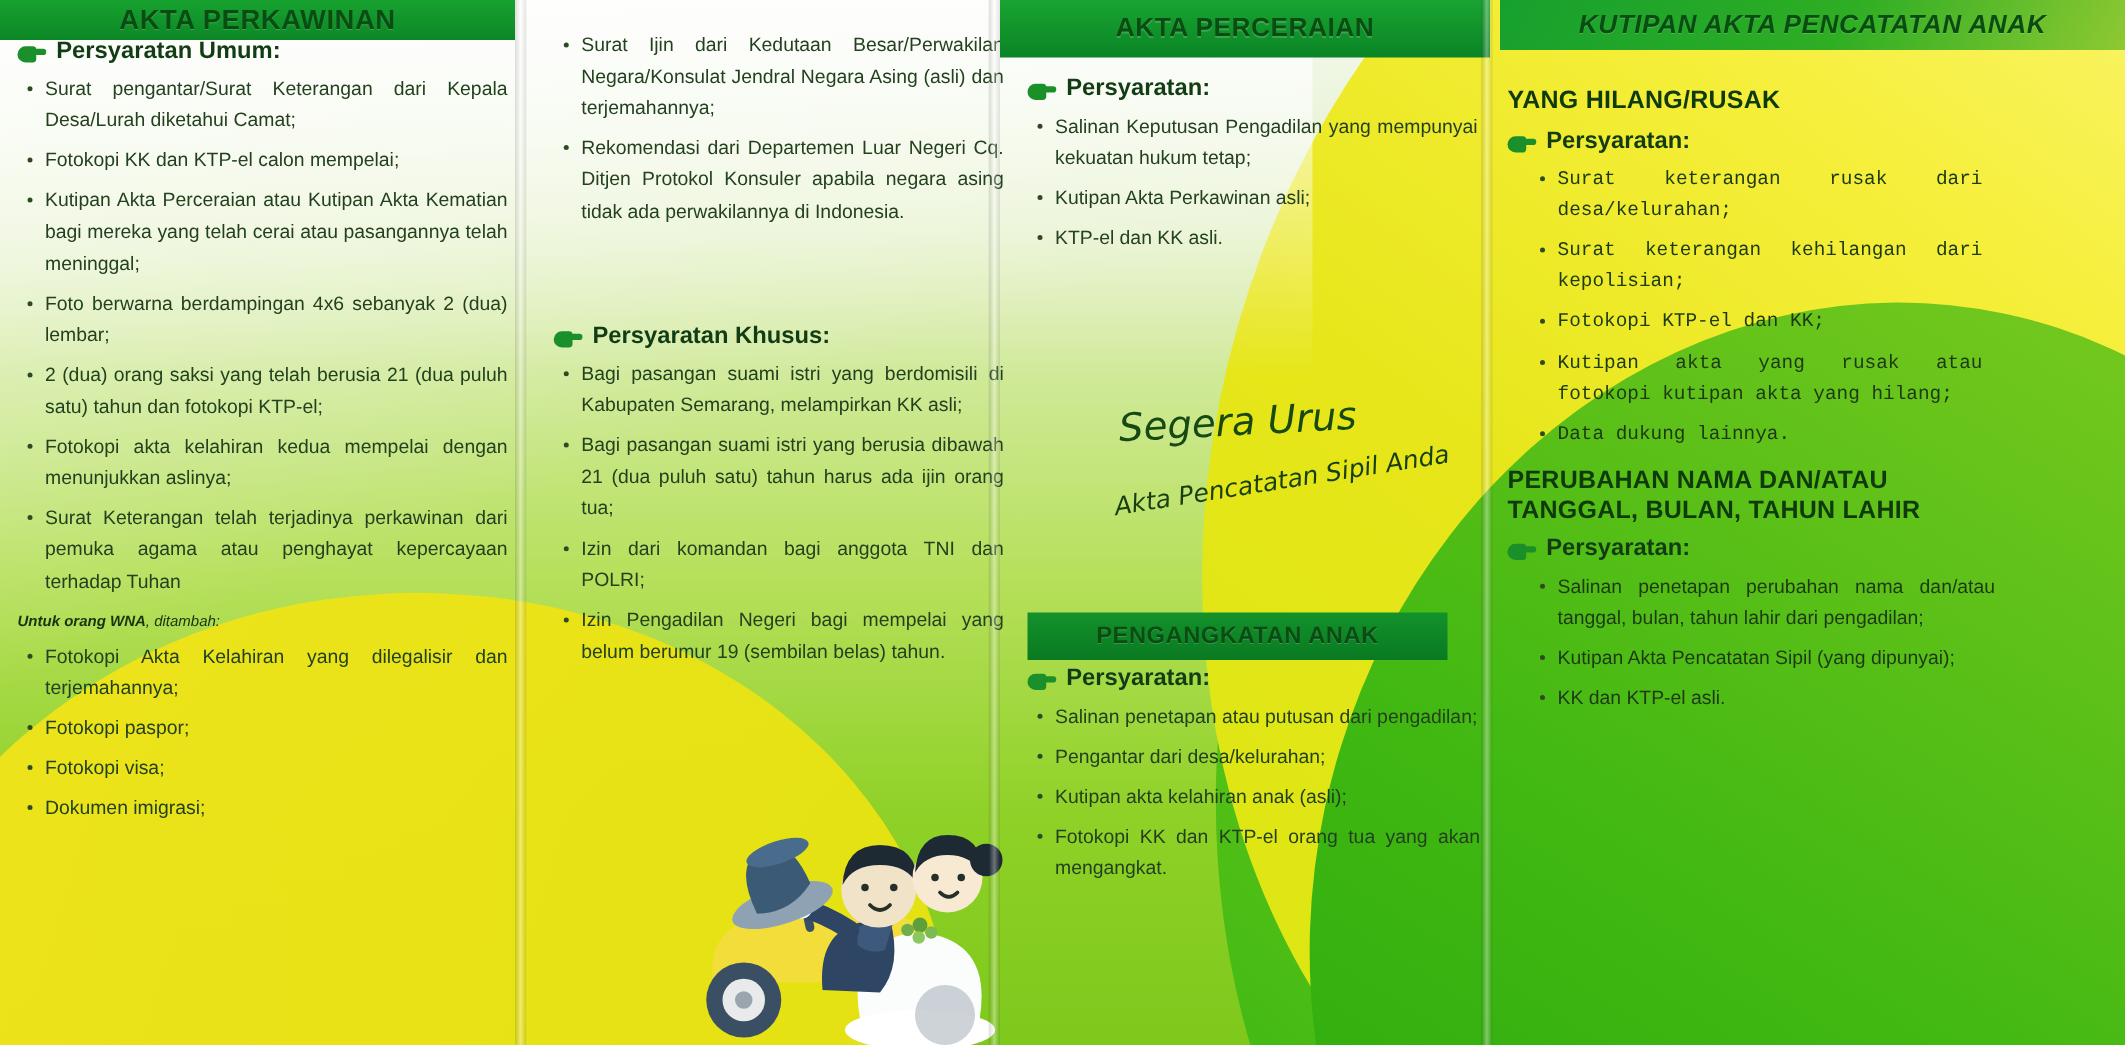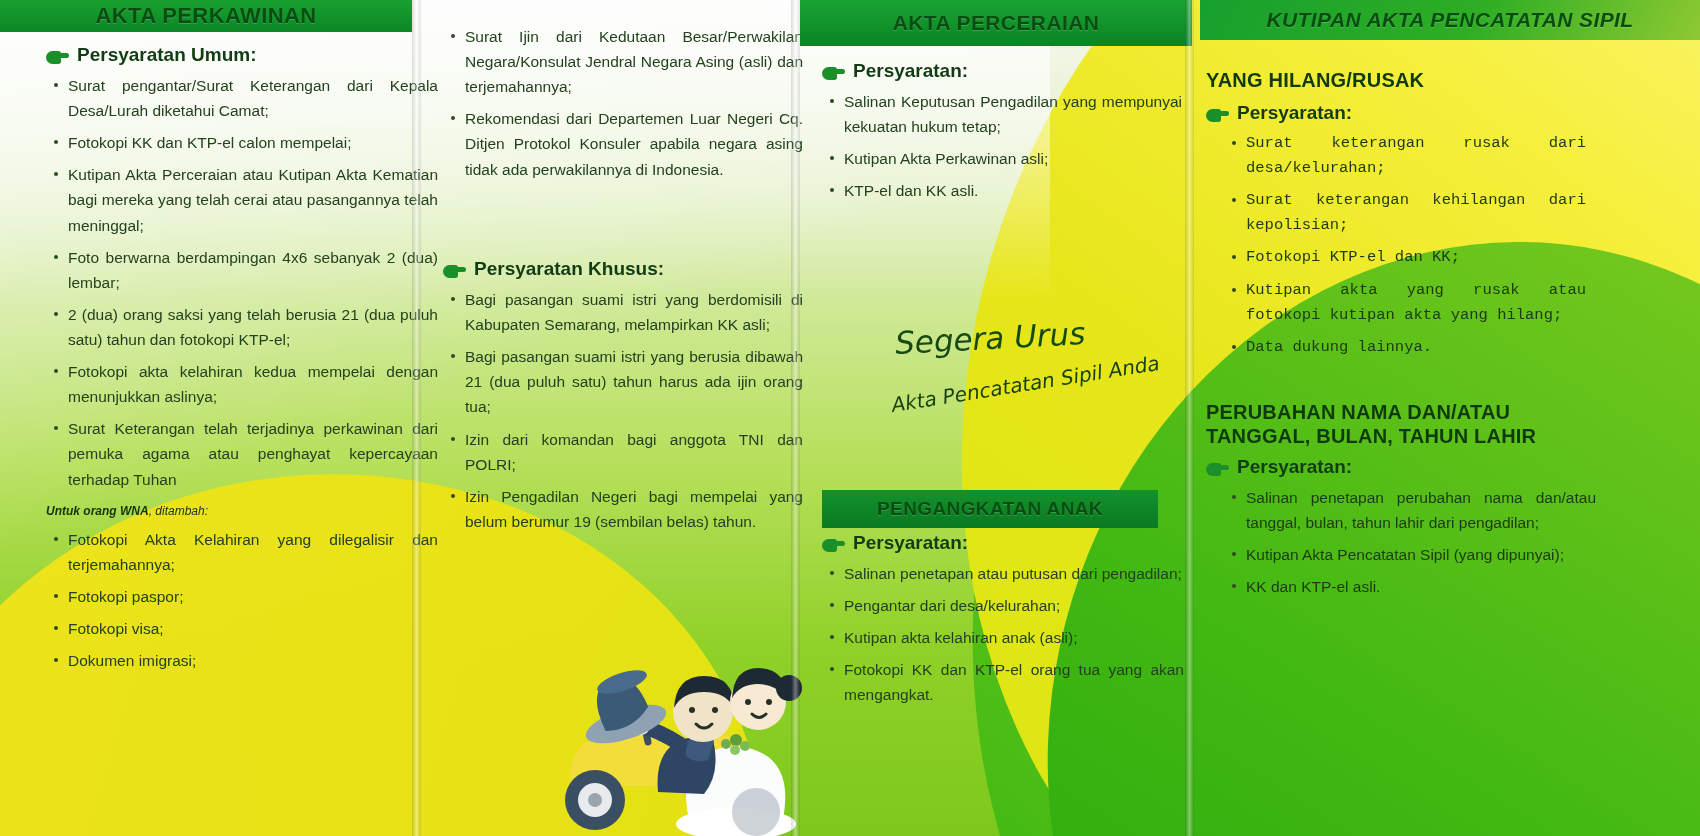--- a/index.html
+++ b/index.html
@@ -126,21 +126,21 @@
 
   <div class="swoosh-green-right"></div>
   <div class="swoosh-yellow-right"></div>
   <div class="swoosh-green-right2"></div>
   <div class="swoosh-yellow-left"></div>
   <div class="light-wash"></div>
 
   <div class="panel p1">
     <div class="band band-1">AKTA PERKAWINAN</div>
 
-    <div class="panel-inner" style="left:14px;top:44px;width:392px;margin-left:32px;">
+    <div class="panel-inner" style="left:14px;top:30px;width:392px;">
       <div class="pointer-row">
         <span class="hand-icon">
             <i></i>
           </span>
         <span class="sec-title">Persyaratan Umum:</span>
       </div>
       <ul class="reqs">
         <li>Surat pengantar/Surat Keterangan dari Kepala Desa/Lurah diketahui Camat;</li>
         <li>Fotokopi KK dan KTP-el calon mempelai;</li>
         <li>Kutipan Akta Perceraian atau Kutipan Akta Kematian bagi mereka yang telah cerai atau pasangannya telah meninggal;</li>
@@ -274,40 +274,40 @@
         <li>Pengantar dari desa/kelurahan;</li>
         <li>Kutipan akta kelahiran anak (asli);</li>
         <li>Fotokopi KK dan KTP-el orang tua yang akan mengangkat.</li>
       </ul>
     </div>
   </div>
 
   <div class="fold" style="left:1185px;"></div>
 
   <div class="panel p4">
-    <div class="band band-4">KUTIPAN AKTA PENCATATAN SIPIL</div>
+    <div class="band band-4">KUTIPAN AKTA PENCATATAN ANAK</div>
 
     <div class="panel-inner" style="left:14px;top:68px;width:380px;">
       <div class="sub-head">YANG HILANG/RUSAK</div>
       <div class="pointer-row" style="margin-top:10px;">
         <span class="hand-icon">
             <i></i>
           </span>
         <span class="sec-title">Persyaratan:</span>
       </div>
       <ul class="reqs" style="margin-left:18px;font-family:Liberation Mono, monospace;">
         <li>Surat keterangan rusak dari desa/kelurahan;</li>
         <li>Surat keterangan kehilangan dari kepolisian;</li>
         <li>Fotokopi KTP-el dan KK;</li>
         <li>Kutipan akta yang rusak atau fotokopi kutipan akta yang hilang;</li>
         <li>Data dukung lainnya.</li>
       </ul>
     </div>
 
-    <div class="panel-inner" style="left:14px;top:400px;width:390px;">
+    <div class="panel-inner" style="left:14px;top:372px;width:390px;">
       <div class="sub-head">PERUBAHAN NAMA DAN/ATAU</div>
       <div class="sub-head">TANGGAL, BULAN, TAHUN LAHIR</div>
       <div class="pointer-row" style="margin-top:8px;">
         <span class="hand-icon">
             <i></i>
           </span>
         <span class="sec-title">Persyaratan:</span>
       </div>
       <ul class="reqs" style="margin-left:18px;">
         <li>Salinan penetapan perubahan nama dan/atau tanggal, bulan, tahun lahir dari pengadilan;</li>

